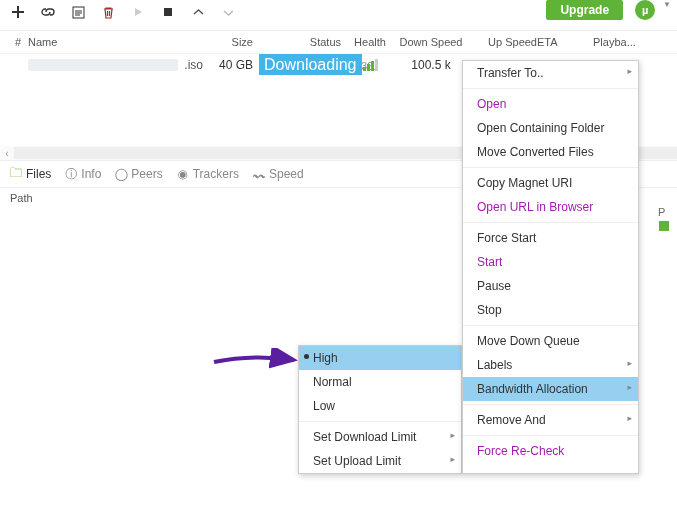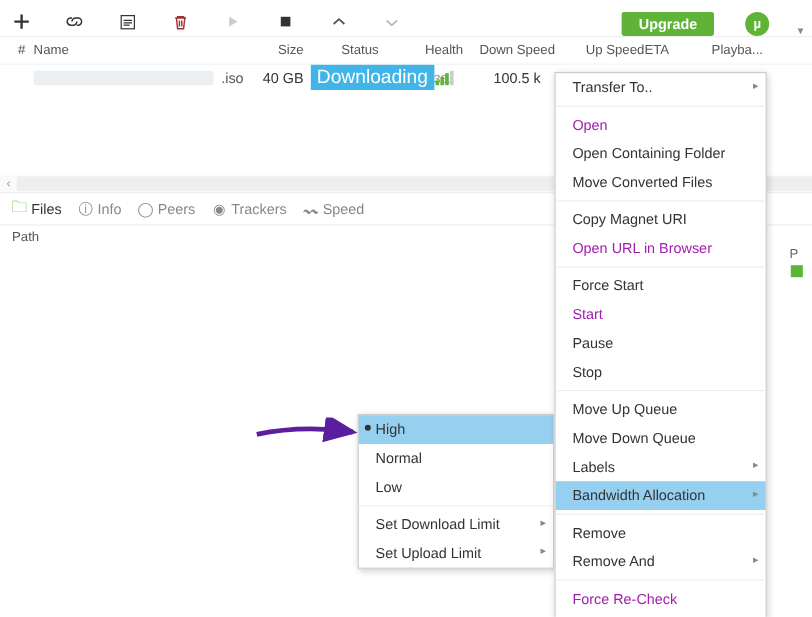--- a/index.html
+++ b/index.html
@@ -1,27 +1,27 @@
 <!DOCTYPE html>
 <html><head>
 <meta charset="utf-8">
 <style>
 html,body{margin:0;padding:0;font-family:"Segoe UI",Arial,sans-serif;font-size:12px;color:#333;background:#fff;width:677px;height:514px;overflow:hidden;position:relative}
-.toolbar{display:flex;align-items:flex-end;height:30px;padding:0 6px;border-bottom:1px solid #eee;gap:20px}
+.toolbar{display:flex;align-items:flex-start;height:30px;padding:0 6px;border-bottom:1px solid #eee;gap:6px}
 .tb-btn{width:24px;height:24px;display:flex;align-items:center;justify-content:center;color:#555;cursor:pointer}
 .spacer{flex:1}
 .upgrade{background:#5fb336;color:#fff;font-weight:bold;padding:3px 14px;border-radius:2px;font-size:12px}
 .logo{width:20px;height:20px;background:#5fb336;border-radius:50%;display:flex;align-items:center;justify-content:center;color:#fff;font-size:11px;font-weight:bold;margin-left:6px}
 .drop{font-size:8px;color:#888;margin-left:2px}
 .headers,.row{display:flex;align-items:center;height:22px;padding:0 8px}
 .headers{color:#555;font-size:11px;border-bottom:1px solid #f3f3f3}
 .c-num{width:20px;text-align:center}
 .c-name{width:175px}
 .c-size{width:50px;text-align:right}
-.c-status{width:82px;text-align:center;margin-left:6px}
+.c-status{width:82px;text-align:right;margin-left:6px}
 .c-health{width:50px;text-align:center;margin-left:4px}
 .c-down{width:72px;text-align:center}
 .c-up{width:70px;text-align:right}
 .c-eta{width:56px}
 .c-play{width:50px}
 .blur{height:12px;background:#eceff1;border-radius:2px;margin-right:6px;flex:1}
 .iso{color:#555}
 .dl-badge{background:#42b5e8;color:#fff;padding:2px 5px;font-size:16px}
 .health-bars{display:flex;gap:1px;align-items:flex-end;height:12px;justify-content:center}
 .health-bars span{width:3px;background:#5fb336}
@@ -189,24 +189,22 @@
 <div class="mi">Move Converted Files</div>
 <div class="sep"></div>
 <div class="mi">Copy Magnet URI</div>
 <div class="mi disabled">Open URL in Browser</div>
 <div class="sep"></div>
 <div class="mi">Force Start</div>
 <div class="mi disabled">Start</div>
 <div class="mi">Pause</div>
 <div class="mi">Stop</div>
 <div class="sep"></div>
-<div class="mi">Move Up Queue</div>
 <div class="mi">Move Down Queue</div>
 <div class="mi"><span>Labels</span><span class="sub-ar">▸</span></div>
 <div class="mi hl"><span>Bandwidth Allocation</span><span class="sub-ar">▸</span></div>
 <div class="sep"></div>
-<div class="mi">Remove</div>
 <div class="mi"><span>Remove And</span><span class="sub-ar">▸</span></div>
 <div class="sep"></div>
 <div class="mi disabled">Force Re-Check</div>
 <div class="mi"></div>
 
 </div>
 
 </body></html>

